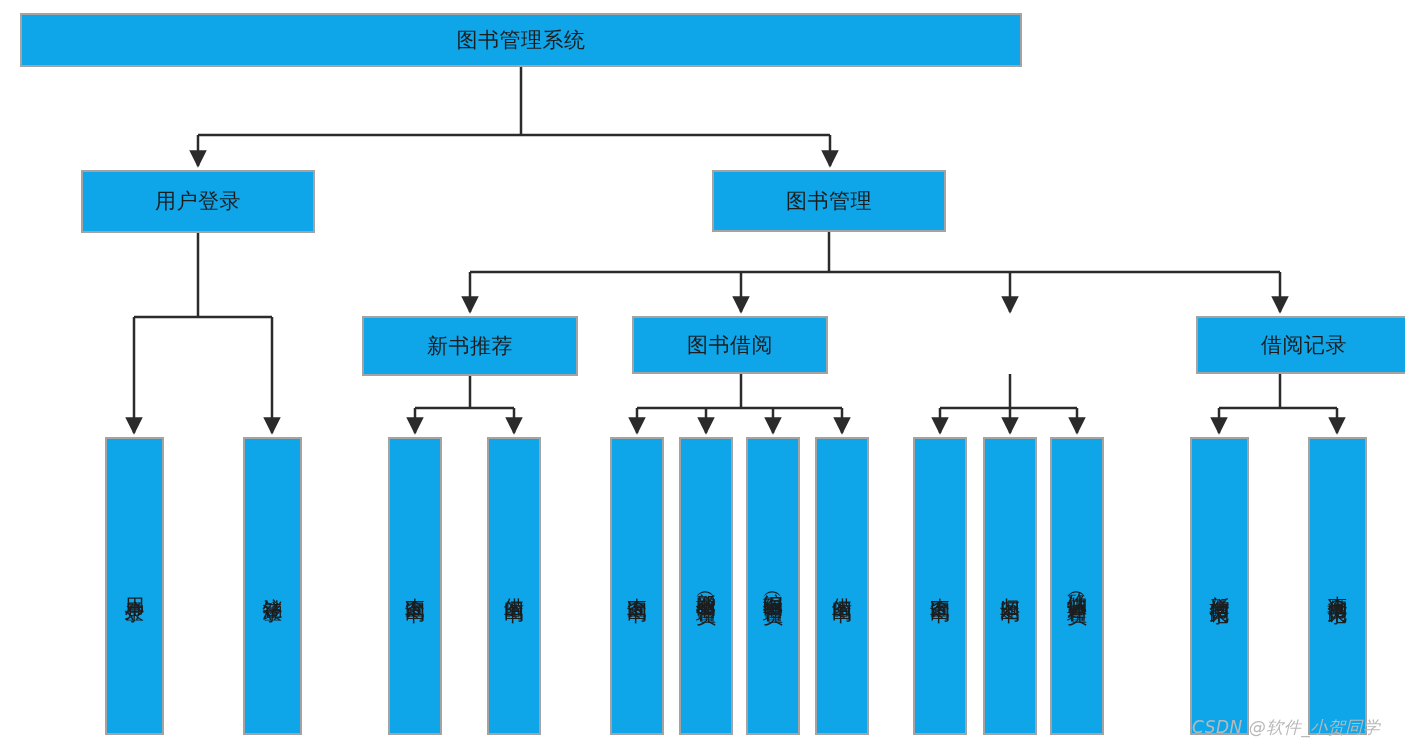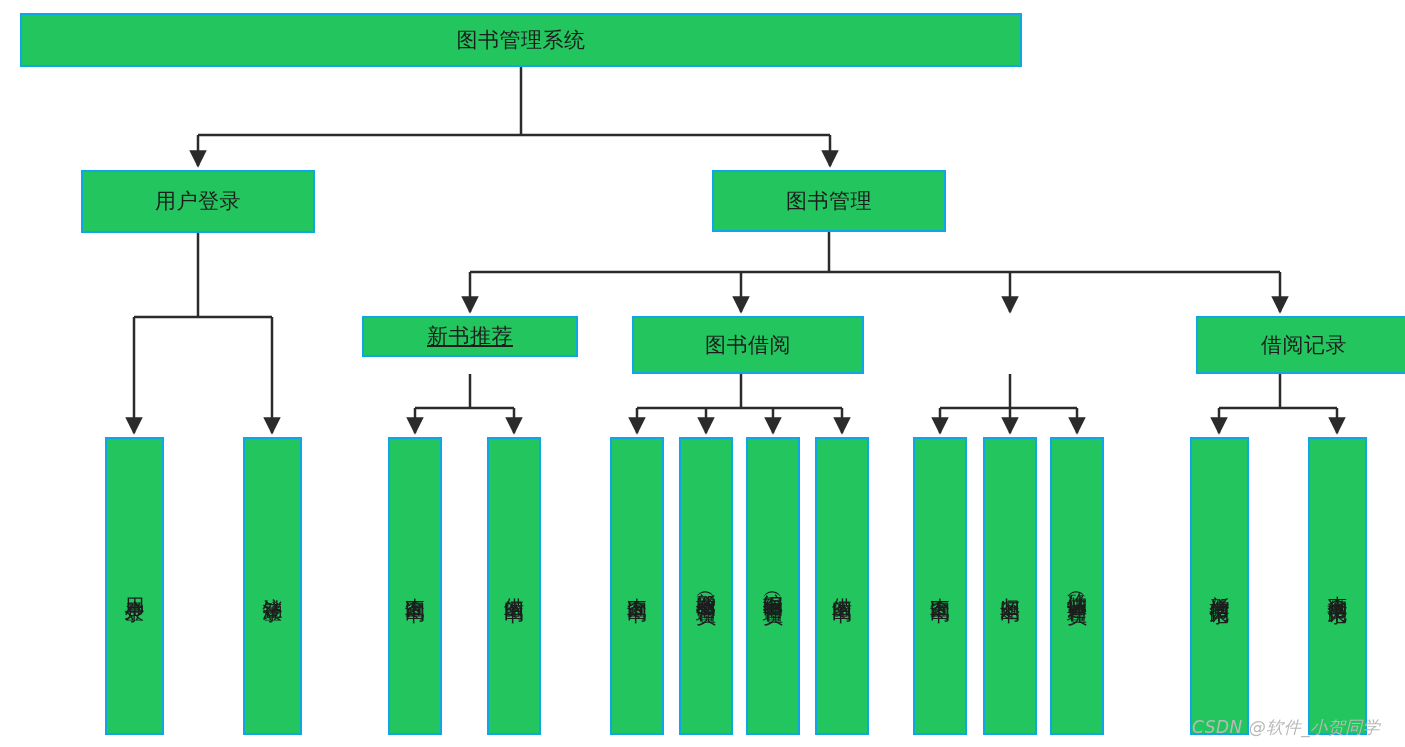--- a/index.html
+++ b/index.html
@@ -21,22 +21,22 @@
     position: absolute;
     left: 0;
     top: 0;
     width: 1405px;
     height: 747px;
     pointer-events: none;
   }
   .node {
     position: absolute;
     box-sizing: border-box;
-    border: 2px solid #0ea5e9;
-    background: #22c55e;
+    border: 2px solid #a3a3a3;
+    background: #0ea5e9;
     display: flex;
     align-items: center;
     justify-content: center;
     color: #1d1d1d;
   }
   .node.horiz .label {
     font-size: 21px;
     line-height: 1.15;
     letter-spacing: 0.5px;
     white-space: nowrap;
@@ -121,24 +121,24 @@
     <span class="label">图书管理系统</span>
   </div>
 
   <div class="node horiz" id="node-l2-0" style="left: 81px; top: 170px; width: 234px; height: 63px;">
     <span class="label">用户登录</span>
   </div>
   <div class="node horiz" id="node-l2-1" style="left: 712px; top: 170px; width: 234px; height: 62px;">
     <span class="label">图书管理</span>
   </div>
 
-  <div class="node horiz" id="node-l3-0" style="left: 362px; top: 316px; width: 216px; height: 41px; text-decoration: underline;">
+  <div class="node horiz" id="node-l3-0" style="left: 362px; top: 316px; width: 216px; height: 60px;">
     <span class="label">新书推荐</span>
   </div>
-  <div class="node horiz" id="node-l3-1" style="left: 632px; top: 316px; width: 232px; height: 58px;">
+  <div class="node horiz" id="node-l3-1" style="left: 632px; top: 316px; width: 196px; height: 58px;">
     <span class="label">图书借阅</span>
   </div>
   <div class="node horiz" id="node-l3-3" style="left: 1172px; top: 316px; width: 216px; height: 58px; margin-left: 24px;">
     <span class="label">借阅记录</span>
   </div>
 
   <div class="node vert" id="node-leaf-0" style="left: 105px; top: 437px; width: 59px; height: 298px;">
     <span class="label">用户登录</span>
   </div>
   <div class="node vert" id="node-leaf-1" style="left: 243px; top: 437px; width: 59px; height: 298px;">

